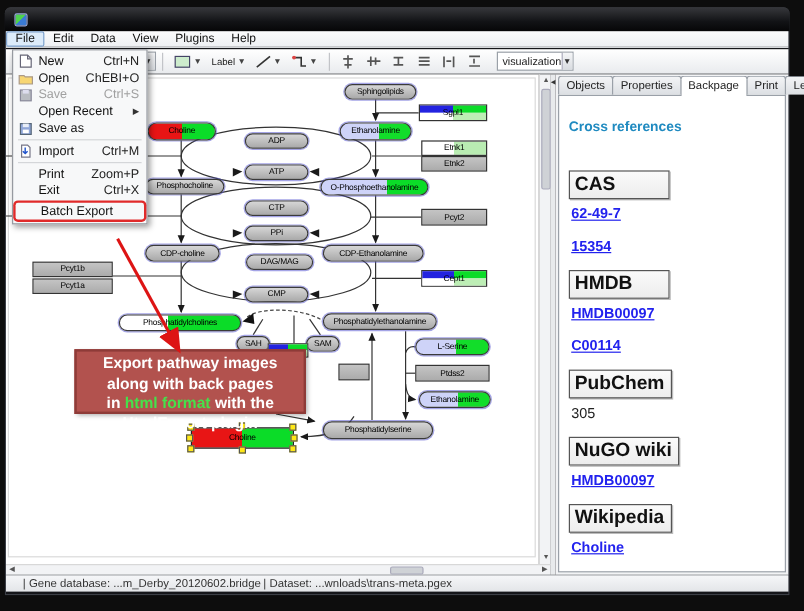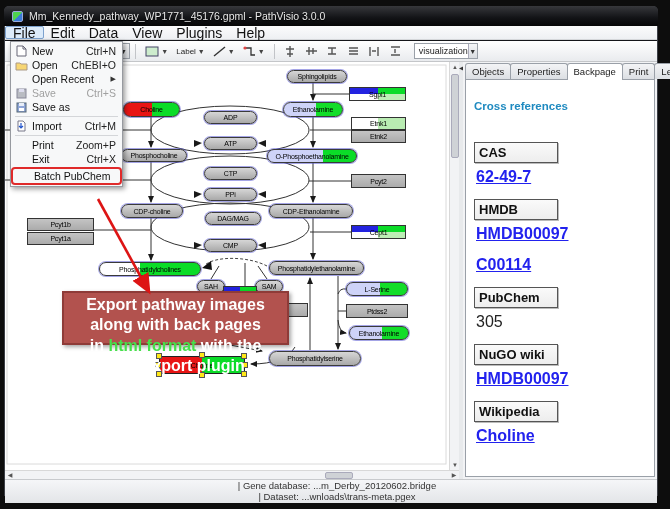--- a/index.html
+++ b/index.html
@@ -13,21 +13,21 @@
   #titlebar { position:absolute; left:4px; top:6px; width:654px; height:20px;
     background:linear-gradient(#37383c,#121316 60%,#060607); border-radius:5px 5px 0 0;
     display:flex; align-items:center; padding-left:8px; }
   #titlebar .ticon { width:11px; height:11px; margin-right:6px; border-radius:2px;
     background:linear-gradient(135deg,#4fd24f 0 50%,#3a7bd5 50% 100%); border:1px solid #9ad; }
   #titlebar .ttext { color:#e8e8e8; font-size:10.5px; text-shadow:0 1px 1px #000; white-space:nowrap; }
 
   
   #menubar { position:absolute; left:5px; top:26px; width:652px; height:14px;
     background:linear-gradient(#fbfbfc,#eef0f3); border-bottom:1px solid #d5d7da;
-    display:flex; align-items:stretch; font-size:14px; color:#111; }
+    display:flex; align-items:stretch; font-size:10px; color:#111; }
   .mb-item { padding:1px 7px; display:flex; align-items:center; cursor:default; }
   .mb-item.active { background:#dcebfa; border:1px solid #7da2ce; border-radius:2px; }
 
   
   #toolbar { position:absolute; left:5px; top:41px; width:652px; height:21px;
     background:linear-gradient(#ffffff,#e9ebee); border-bottom:1px solid #c4c6c9;
     display:flex; align-items:center; font-size:10px; color:#222; padding-left:6px; }
   .tb-sep { width:1px; height:15px; background:#c2c4c8; margin:0 5px; }
   .combo { height:16px; background:#fff; border:1px solid #9aa0a8; display:flex;
     align-items:center; font-size:10px; padding-left:4px; position:relative; }
@@ -55,30 +55,30 @@
   #tabs { position:absolute; left:2px; top:1px; height:16px; display:flex; font-size:9.5px; }
   .tab { padding:2px 6px 1px; border:1px solid #9aa0a8; border-bottom:none; margin-right:-1px;
     background:linear-gradient(#f3f4f6,#dcdfe3); border-radius:3px 3px 0 0; color:#222; }
   .tab.active { background:#fff; position:relative; z-index:2; height:17px; }
   #panelbody { position:absolute; left:2px; top:17px; width:190px; height:398px; background:#fff;
     border:1px solid #9aa0a8; padding:6px 8px; overflow:hidden; }
   #crossref { color:#1f8ac0; font-weight:bold; font-size:11.5px; margin-top:14px; }
   .xr-sec { margin-top:13px; }
   .xr-sec:first-of-type { margin-top:30px; }
   .xr-head { display:inline-block; min-width:84px; background:linear-gradient(#fafafa,#ededed);
-    border:1px solid #555; padding:2px 5px 2px 4px; font-weight:bold; font-size:13px; color:#111;
+    border:1px solid #555; padding:2px 5px 2px 4px; font-weight:bold; font-size:16px; color:#111;
     box-shadow:1px 1px 0 #bbb; }
-  .xr-val { margin:5px 0 0 2px; font-size:16px; font-weight:bold; }
+  .xr-val { margin:5px 0 0 2px; font-size:12px; font-weight:bold; }
   .xr-val.link { color:#2222ee; text-decoration:underline; cursor:pointer; }
   .xr-val.plain { color:#222; font-weight:normal; }
 
   
-  #statusbar { position:absolute; left:5px; top:479px; width:652px; height:24px;
+  #statusbar { position:absolute; left:5px; top:479px; width:652px; height:14px;
     background:linear-gradient(#f5f6f8,#e3e5e8); border-top:1px solid #c8cacd;
-    display:flex; align-items:center; font-size:9.5px; color:#333; padding-left:14px; white-space:nowrap; overflow:hidden;flex-direction:column; }
+    display:flex; align-items:center; font-size:9.5px; color:#333; padding-left:14px; white-space:nowrap; overflow:hidden; }
   #statusbar span { margin-right:2px; }
 
   
   .node { position:absolute; border:1px solid #3a3a3a; font-size:7px; color:#000; }
   .node .lbl { position:absolute; inset:0; display:flex; align-items:center; justify-content:center;
     white-space:nowrap; overflow:hidden; letter-spacing:-0.2px; }
   .pill { border-radius:8px; box-shadow:0 0 0 1px rgba(90,90,210,.55); }
   .s-gray { background:linear-gradient(#d6d6d6,#a9a9a9); }
   .s-redgreen { background:linear-gradient(90deg,#e81515 50%,#0bdc28 50%); }
   .s-lavgreen { background:linear-gradient(90deg,#ced3f8 55%,#12dd2a 55%); }
@@ -88,22 +88,22 @@
   .s-genewg { background:linear-gradient(90deg,#ffffff 50%,#b9ecb2 50%); border:1px solid #333; }
   .s-gene2 { border:1px solid #333; background:#fff; }
   .g2t { position:absolute; left:0; top:0; width:100%; height:50%;
     background:linear-gradient(90deg,#2323e0 50%,#0bdc28 50%); }
   .g2b { position:absolute; left:0; top:50%; width:100%; height:50%;
     background:linear-gradient(90deg,#ffffff 50%,#bdeeb5 50%); }
   .s-sel { background:linear-gradient(90deg,#e81515 50%,#0bdc28 50%); border:1px solid #222; border-radius:3px; }
   .handle { position:absolute; width:6px; height:6px; background:#ffe817; border:1px solid #555; z-index:4; }
 
   
-  #annotation { position:absolute; left:57px; top:229px; width:227px; height:54px;
-    background:#b2524e; border:2px solid #8e3b38; color:#fff; font-weight:bold; font-size:16px;
+  #annotation { position:absolute; left:57px; top:229px; width:193px; height:54px;
+    background:#b2524e; border:2px solid #8e3b38; color:#fff; font-weight:bold; font-size:13px;
     text-align:center; line-height:1.28; padding:2px 20px; z-index:6; box-shadow:2px 2px 4px rgba(0,0,0,.35); }
   #annotation .hl { color:#46e04b; }
 
   
   #filemenu { position:absolute; left:10px; top:41px; width:113px; background:#f7f8f9;
     border:1px solid #979aa0; box-shadow:2px 2px 5px rgba(0,0,0,.4); z-index:10; font-size:10.5px; padding:2px 0; }
   .fm-item { display:flex; align-items:center; height:14px; padding:0 6px 0 3px; color:#111; position:relative; }
   .fm-item .ic { width:14px; height:12px; margin-right:4px; display:flex; align-items:center; justify-content:center; }
   .fm-item .sc { margin-left:auto; color:#222; }
   .fm-item.disabled, .fm-item.disabled .sc { color:#a0a0a0; }
@@ -116,21 +116,20 @@
   .nz { z-index:2; }
 </style>
 </head>
 <body>
 
 <div id="win">
   <div id="frame"></div>
 
   <div id="titlebar">
     <div class="ticon"></div>
-    <div class="ttext">Mm_Kennedy_pathway_WP1771_45176.gpml - PathVisio 3.0.0</div>
   </div>
 
   <div id="menubar">
       <div class="mb-item active">File</div>
       <div class="mb-item">Edit</div>
       <div class="mb-item">Data</div>
       <div class="mb-item">View</div>
       <div class="mb-item">Plugins</div>
       <div class="mb-item">Help</div>
     </div>
@@ -390,21 +389,21 @@
         <div class="tab">Objects</div>
         <div class="tab">Properties</div>
         <div class="tab active">Backpage</div>
         <div class="tab">Print</div>
         <div class="tab">Legend</div>
       </div>
     <div id="panelbody">
       <div id="crossref">Cross references</div>
       <div id="sections">
           <div class="xr-sec"><div class="xr-head">CAS</div><div class="xr-val link">62-49-7</div></div>
-          <div class="xr-sec"></div>
+          <div class="xr-sec"><div class="xr-val link">15354</div></div>
           <div class="xr-sec"><div class="xr-head">HMDB</div><div class="xr-val link">HMDB00097</div></div>
           <div class="xr-sec"><div class="xr-val link">C00114</div></div>
           <div class="xr-sec"><div class="xr-head">PubChem</div><div class="xr-val plain">305</div></div>
           <div class="xr-sec"><div class="xr-head">NuGO wiki</div><div class="xr-val link">HMDB00097</div></div>
           <div class="xr-sec"><div class="xr-head">Wikipedia</div><div class="xr-val link">Choline</div></div>
         </div>
 
     </div>
   </div>
 
@@ -426,36 +425,36 @@
       </div>
       <div class="fm-item">
         <span class="ic">
           <svg width="13" height="11">
             <path d="M1 3h4l1 1h6v6H1z" fill="#f7d673" stroke="#a98"></path>
           </svg>
         </span>
         <span>Open</span>
         <span class="sc">ChEBI+O</span>
       </div>
-      <div class="fm-item">
-        <span class="ic"></span>
-        <span>Open Recent</span>
-        <span class="sub">▶</span>
-      </div>
       <div class="fm-item disabled">
         <span class="ic">
           <svg width="11" height="11">
             <rect x="1" y="1" width="9" height="9" fill="#b9bcc2" stroke="#889"></rect>
             <rect x="3" y="1" width="5" height="3" fill="#dde"></rect>
           </svg>
         </span>
         <span>Save</span>
         <span class="sc">Ctrl+S</span>
       </div>
       <div class="fm-item">
+        <span class="ic"></span>
+        <span>Open Recent</span>
+        <span class="sub">▶</span>
+      </div>
+      <div class="fm-item">
         <span class="ic">
           <svg width="11" height="11">
             <rect x="1" y="1" width="9" height="9" fill="#8fa6d8" stroke="#567"></rect>
             <rect x="3" y="1" width="5" height="3" fill="#e8eef8"></rect>
             <rect x="3" y="6" width="5" height="3" fill="#fff"></rect>
           </svg>
         </span>
         <span>Save as</span>
       </div>
       <div class="fm-sep"></div>
@@ -475,21 +474,21 @@
         <span>Print</span>
         <span class="sc">Zoom+P</span>
       </div>
       <div class="fm-item">
         <span class="ic"></span>
         <span>Exit</span>
         <span class="sc">Ctrl+X</span>
       </div>
       <div class="fm-item redbox">
         <span class="ic"></span>
-        <span>Batch PubChem</span>
+        <span>Batch Export</span>
       </div>
     </div>
 
   <svg id="overlay">
     <defs>
       <marker id="redarr" markerWidth="9" markerHeight="9" refX="6" refY="3.5" orient="auto">
         <path d="M0,0 L8,3.5 L0,7 z" fill="#dd1414"></path>
       </marker>
     </defs>
     <line x1="98" y1="199" x2="148" y2="290" stroke="#dd1414" stroke-width="2.6" marker-end="url(#redarr)"></line>

